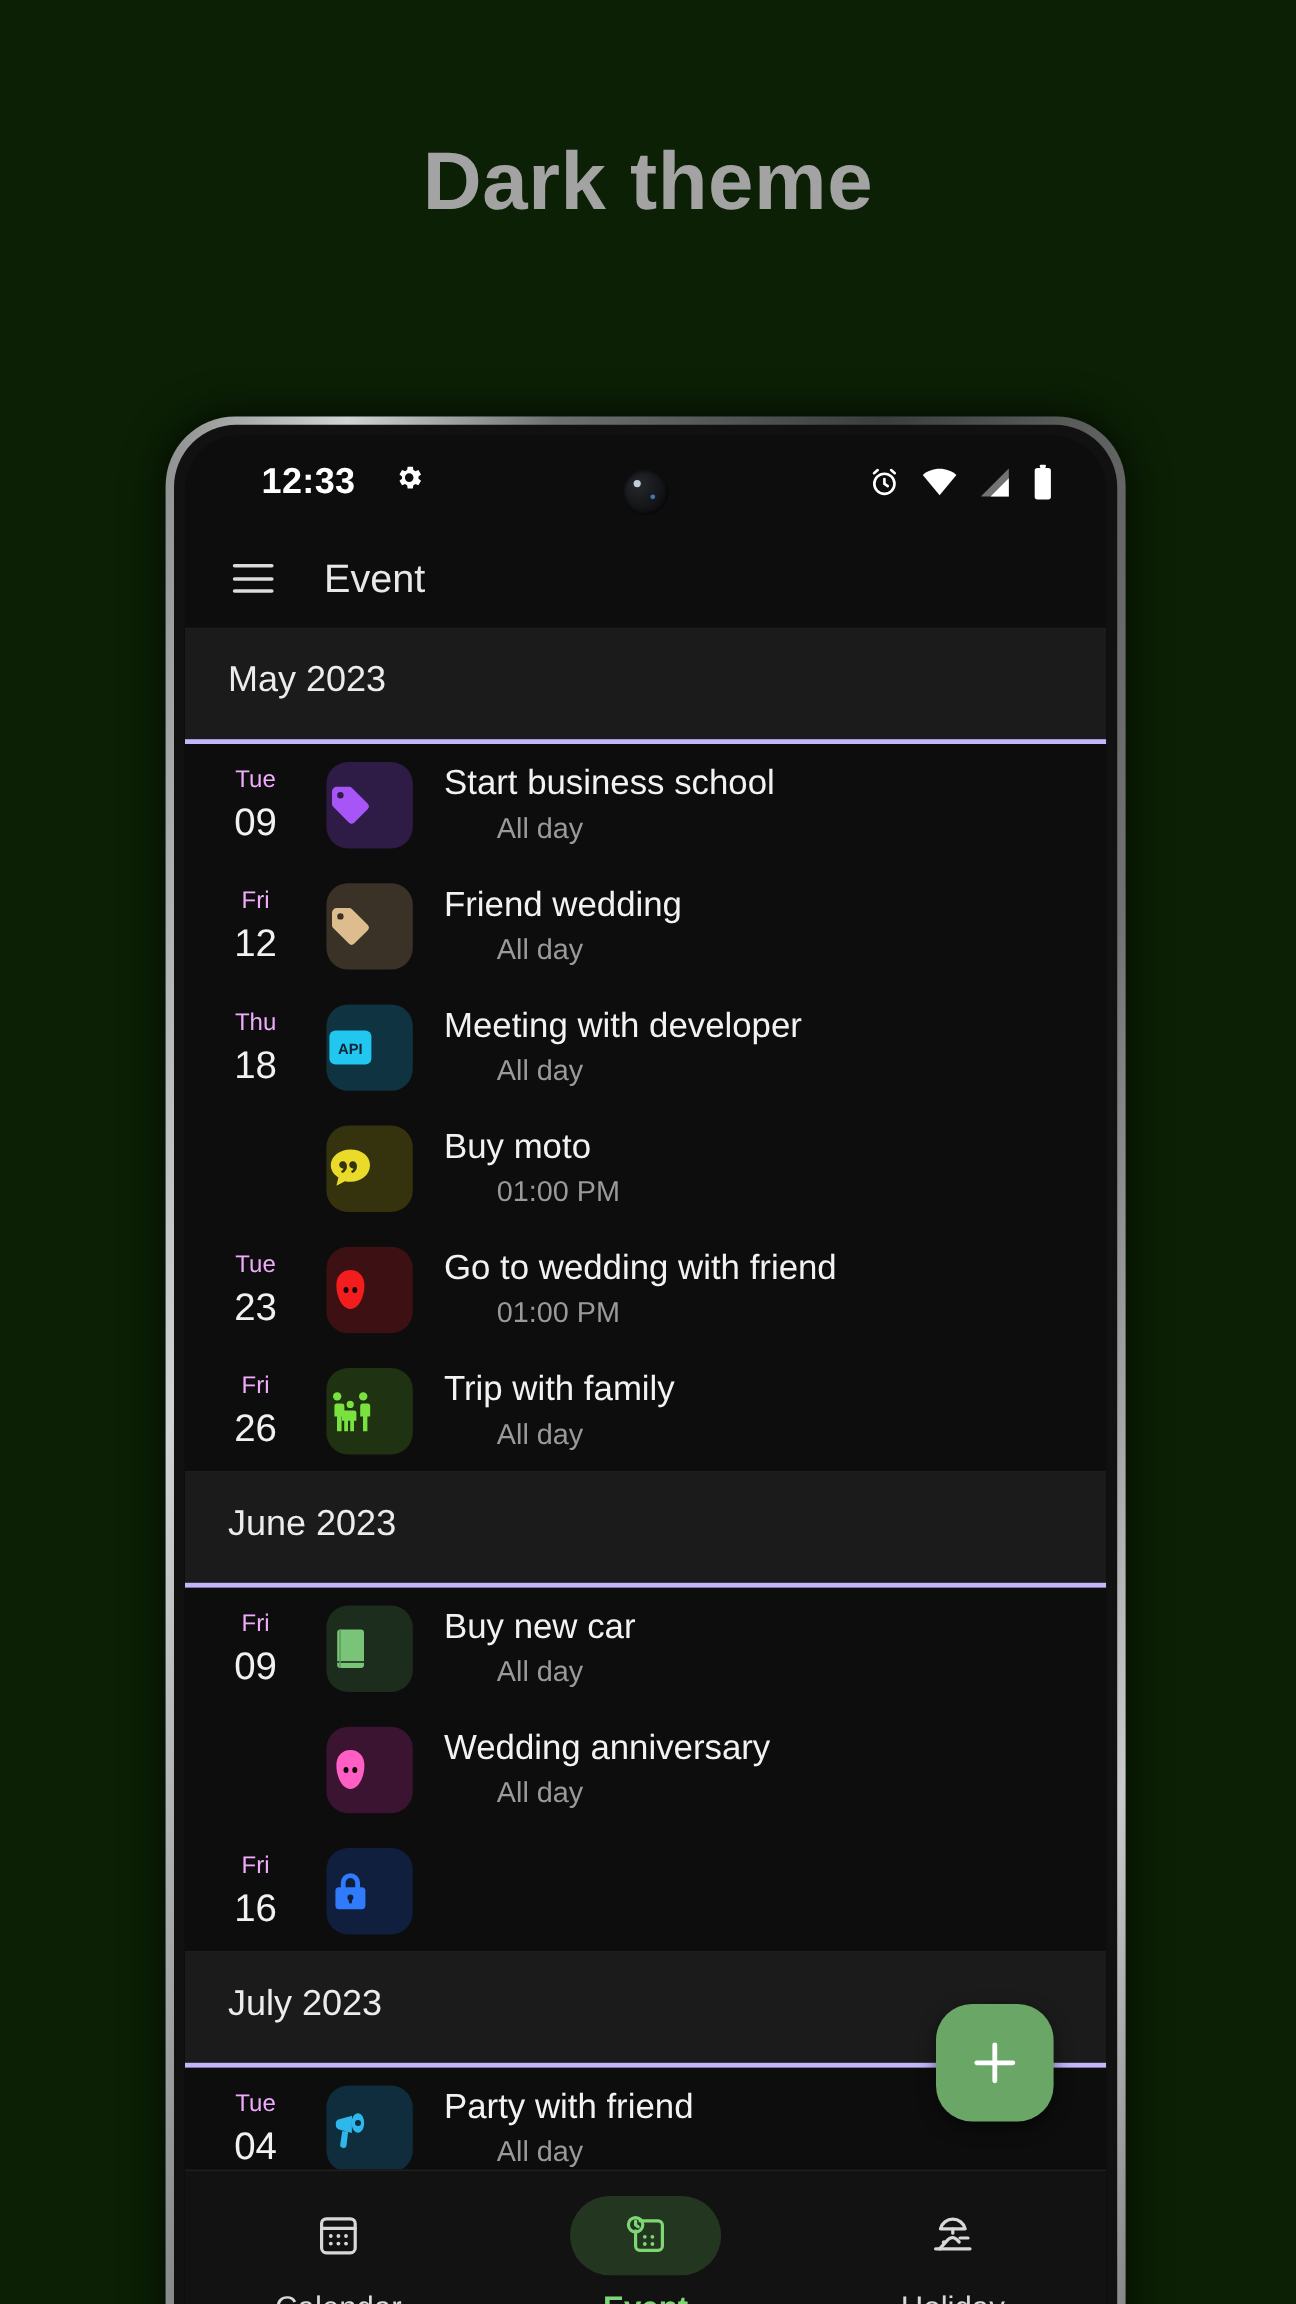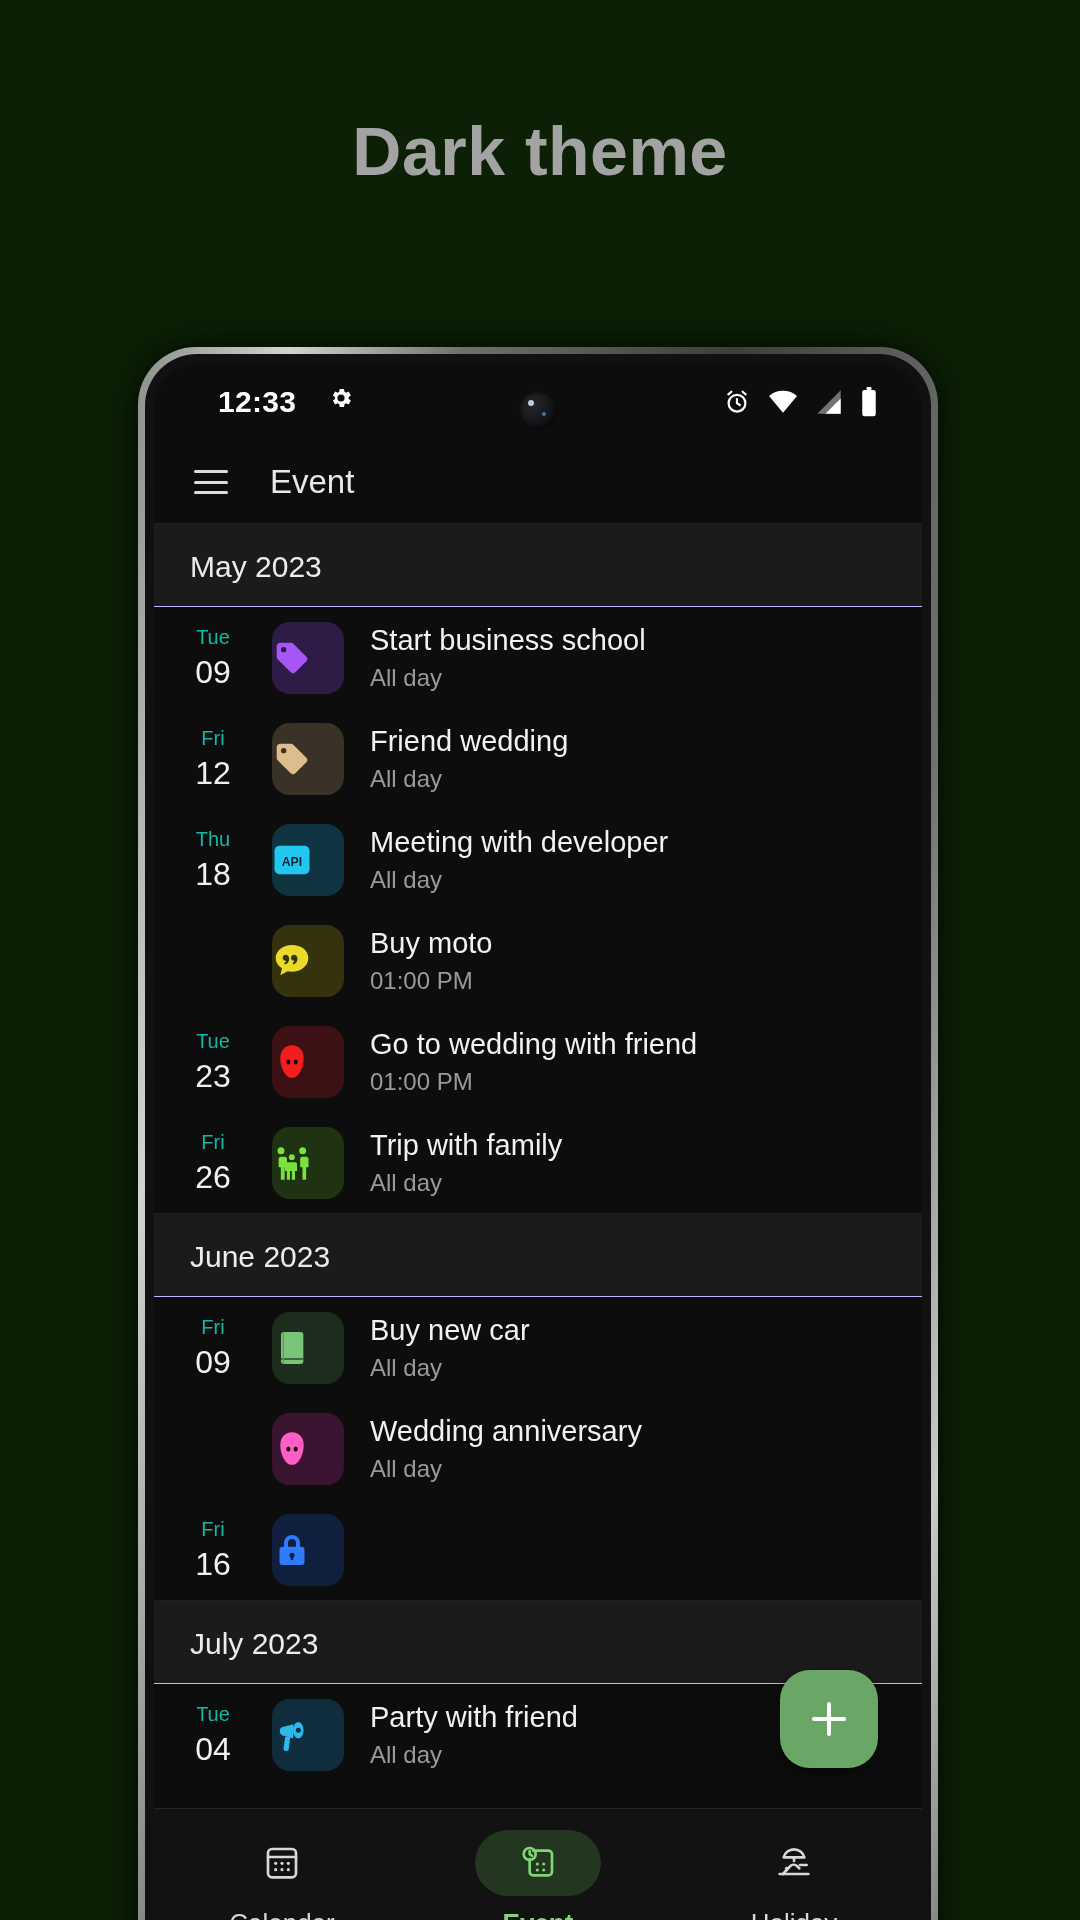--- a/index.html
+++ b/index.html
@@ -161,40 +161,40 @@
   
   .list {
     flex: 1 1 auto;
     overflow: hidden;
     background: #0d0d0d;
   }
   .month-header {
     background: #1b1b1b;
     color: #ececec;
     font-size: 30px;
-    padding: 26px 0 22px 36px;
+    padding: 26px 0 32px 36px;
     border-top: 1px solid #202020;
-    border-bottom: 1px solid #c4b5fd;
+    border-bottom: 4px solid #c4b5fd;
   }
   .event-row {
     display: flex;
     align-items: center;
     height: 101px;
     padding: 0 36px 0 0;
   }
   .ev-date {
     width: 118px;
     flex: none;
     text-align: center;
     line-height: 1;
   }
   .ev-dow {
     display: block;
     font-size: 20px;
-    color: #14b8a6;
+    color: #f0abfc;
     margin-bottom: 9px;
   }
   .ev-day {
     display: block;
     font-size: 32px;
     color: #f1f1f1;
     font-weight: 400;
   }
   .ev-icon {
     width: 72px;
@@ -210,20 +210,21 @@
   .ev-title {
     font-size: 29px;
     color: #f2f2f2;
     margin-bottom: 7px;
     white-space: nowrap;
   }
   .ev-sub {
     font-size: 24px;
     color: #9a9a9a;
     white-space: nowrap;
+    margin-left: 44px;
   }
 
   
   .fab {
     position: absolute;
     right: 44px;
     bottom: 192px;
     width: 98px;
     height: 98px;
     border-radius: 30px;

